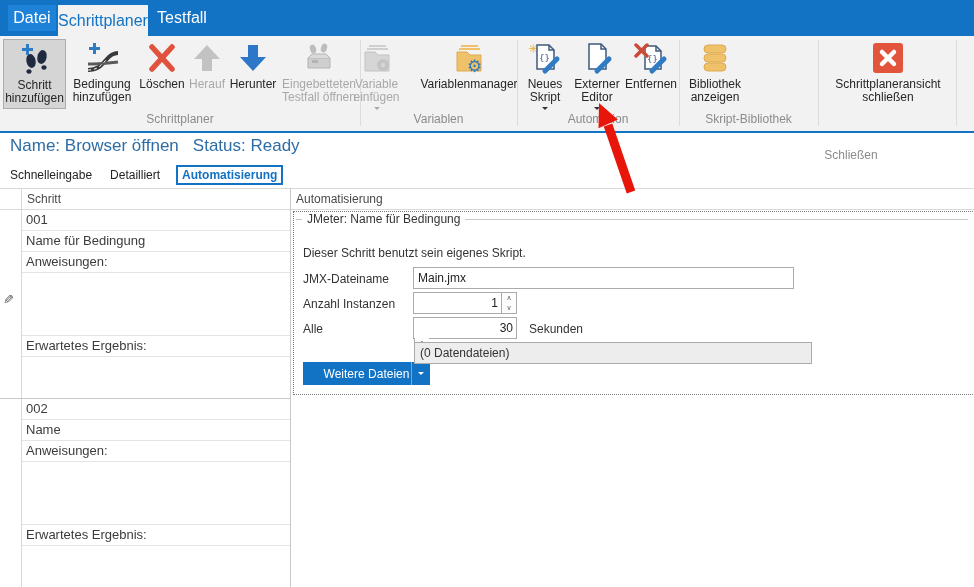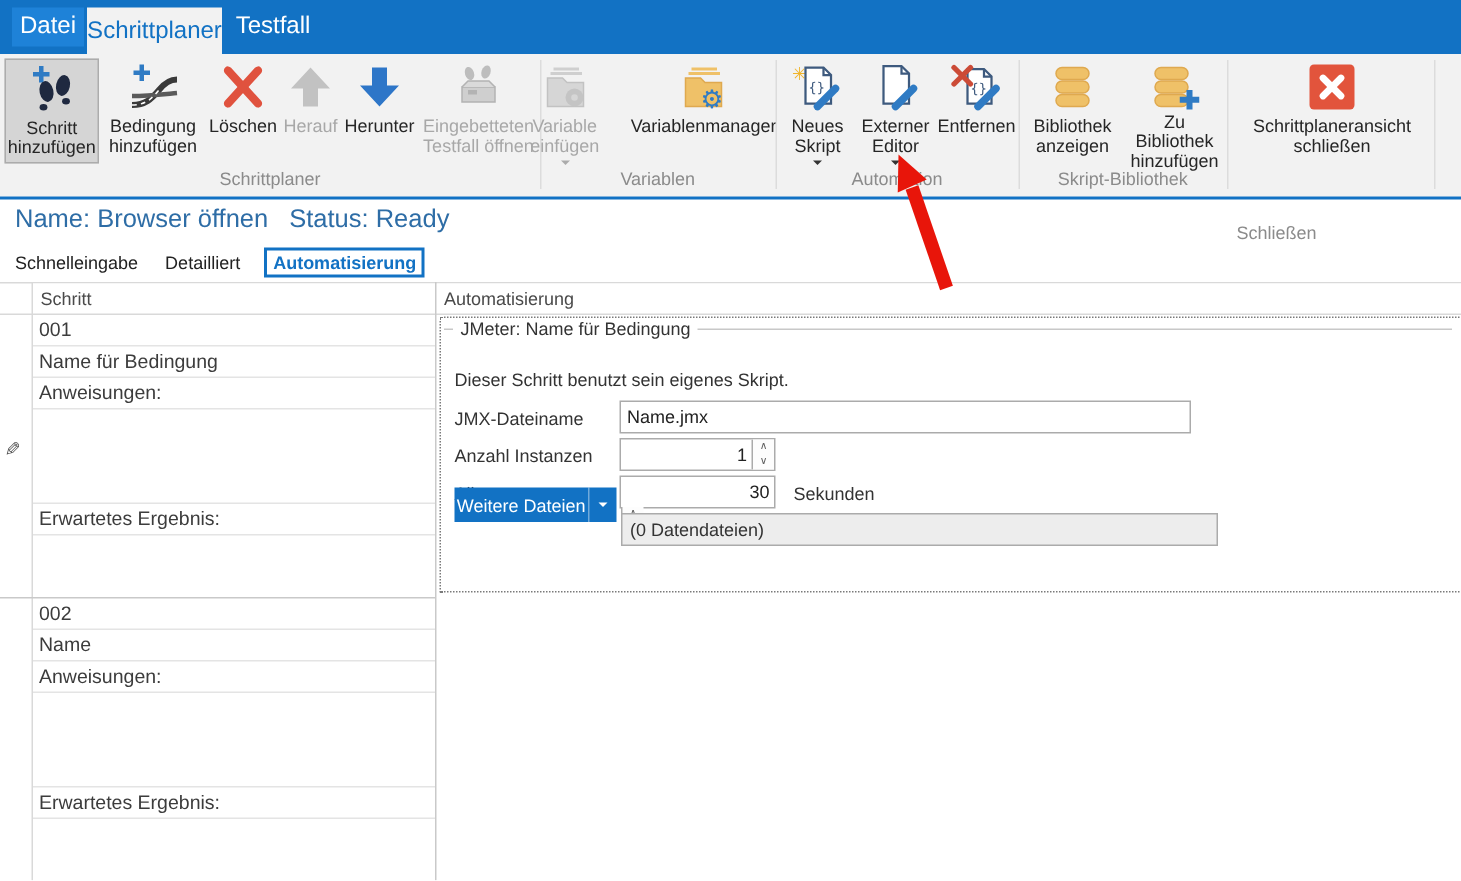--- a/index.html
+++ b/index.html
@@ -48,22 +48,22 @@
   .focusrect{position:absolute;left:293px;top:211px;width:690px;height:184px;border:1px dotted #7A7A7A;box-sizing:border-box;}
   .gbline{position:absolute;left:296px;top:219px;width:672px;height:1px;background:#C8C8C8;}
   .gblabel{position:absolute;left:302px;top:212px;background:#fff;padding:0 5px;font-size:12px;color:#333;}
   .flabel{position:absolute;font-size:12px;color:#333;}
   .tbox{position:absolute;box-sizing:border-box;border:1px solid #ABABAB;background:#fff;
         font-size:12px;color:#222;padding:3px 4px;font-family:"Liberation Sans",sans-serif;}
   .spinwrap{position:absolute;box-sizing:border-box;border:1px solid #ABABAB;background:#fff;display:flex;}
   .spinval{flex:1;text-align:right;font-size:12px;color:#222;padding:3px 3px;}
   .spincol{width:14px;border-left:1px solid #ABABAB;display:flex;flex-direction:column;background:#FDFDFD;}
   .spinbtn{flex:1;font-size:7px;line-height:9px;color:#606060;text-align:center;}
-  .bluebtn{position:absolute;left:303px;top:325px;width:108px;height:23px;background:#1272C4;color:#fff;
-           display:flex;align-items:center;font-size:12px;}
+  .bluebtn{position:absolute;left:303px;top:362px;width:108px;height:23px;background:#1272C4;color:#fff;
+           display:flex;align-items:center;font-size:12px;padding-left:19px;}
   .bluebtn .lbl{flex:1;text-align:center;}
   .bluebtn .arr{width:18px;align-self:stretch;display:flex;align-items:center;justify-content:center;
                 border-left:1px solid rgba(255,255,255,0.4);}
   .bluebtn .arr i{width:0;height:0;border:3.5px solid transparent;border-top-color:#fff;margin-top:3px;}
   .graybox{position:absolute;left:414px;top:342px;width:398px;height:22px;box-sizing:border-box;
            border:1px solid #ABABAB;background:#EDEDED;font-size:12px;color:#333;padding:3px 5px;}
 
   .annot{position:absolute;left:0;top:0;pointer-events:none;z-index:50;}
 </style>
 </head>
@@ -223,32 +223,20 @@
       <span class="ric">
         <svg width="32" height="33" viewBox="0 0 32 33">
           <rect x="5" y="3" width="22" height="8" rx="4" fill="#EFC168" stroke="#DFA94F"></rect>
           <rect x="5" y="12" width="22" height="8" rx="4" fill="#EFC168" stroke="#DFA94F"></rect>
           <rect x="5" y="21" width="22" height="8" rx="4" fill="#EFC168" stroke="#DFA94F"></rect>
         </svg>
       </span>
       <span>Bibliothek anzeigen</span>
     </div>
 
-    <div class="rbtn" style="left:749px;width:68px;height:70px;">
-      <span class="ric">
-        <svg width="34" height="33" viewBox="0 0 34 33">
-          <rect x="4" y="3" width="22" height="8" rx="4" fill="#EFC168" stroke="#DFA94F"></rect>
-          <rect x="4" y="12" width="22" height="8" rx="4" fill="#EFC168" stroke="#DFA94F"></rect>
-          <rect x="4" y="21" width="22" height="8" rx="4" fill="#EFC168" stroke="#DFA94F"></rect>
-          <rect x="25" y="18" width="4" height="13" fill="#2F7BC4"></rect>
-          <rect x="20.5" y="22.5" width="13" height="4" fill="#2F7BC4"></rect>
-        </svg>
-      </span>
-      <span>Zu Bibliothek hinzufügen</span>
-    </div>
 
     <div class="vsep" style="left:818px;"></div>
 
     <div class="rbtn" style="left:824px;width:128px;height:70px;">
       <span class="ric">
         <svg width="32" height="33" viewBox="0 0 32 33">
           <rect x="1" y="1" width="30" height="30" rx="3" fill="#E2543C"></rect>
           <line x1="10" y1="10" x2="22" y2="22" stroke="#fff" stroke-width="4.5" stroke-linecap="round"></line>
           <line x1="22" y1="10" x2="10" y2="22" stroke="#fff" stroke-width="4.5" stroke-linecap="round"></line>
         </svg>
@@ -305,21 +293,21 @@
     <div class="lrow noline" style="height:40px;"></div>
   </div>
 
   <div class="focusrect"></div>
   <div class="gbline"></div>
   <div class="gblabel">JMeter: Name für Bedingung</div>
 
   <div class="flabel" style="left:303px;top:246px;">Dieser Schritt benutzt sein eigenes Skript.</div>
 
   <div class="flabel" style="left:303px;top:272px;">JMX-Dateiname</div>
-  <div class="tbox" style="left:413px;top:267px;width:381px;height:22px;">Name.jmx</div>
+  <div class="tbox" style="left:413px;top:267px;width:381px;height:22px;">Main.jmx</div>
 
   <div class="flabel" style="left:303px;top:297px;">Anzahl Instanzen</div>
   <div class="spinwrap" style="left:413px;top:292px;width:104px;height:22px;">
     <span class="spinval">1</span>
     <span class="spincol">
       <span class="spinbtn">∧</span>
       <span class="spinbtn">∨</span>
     </span>
   </div>
 

